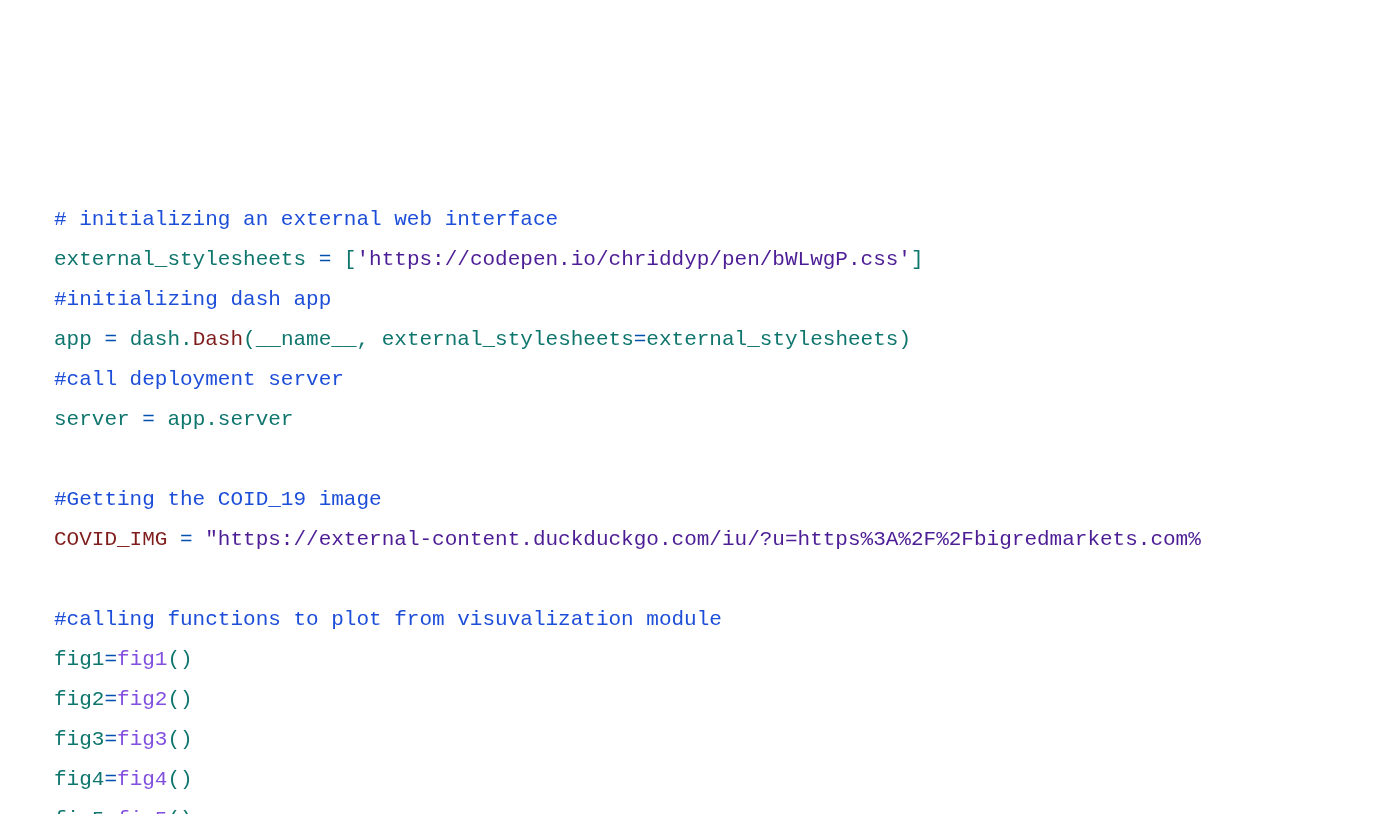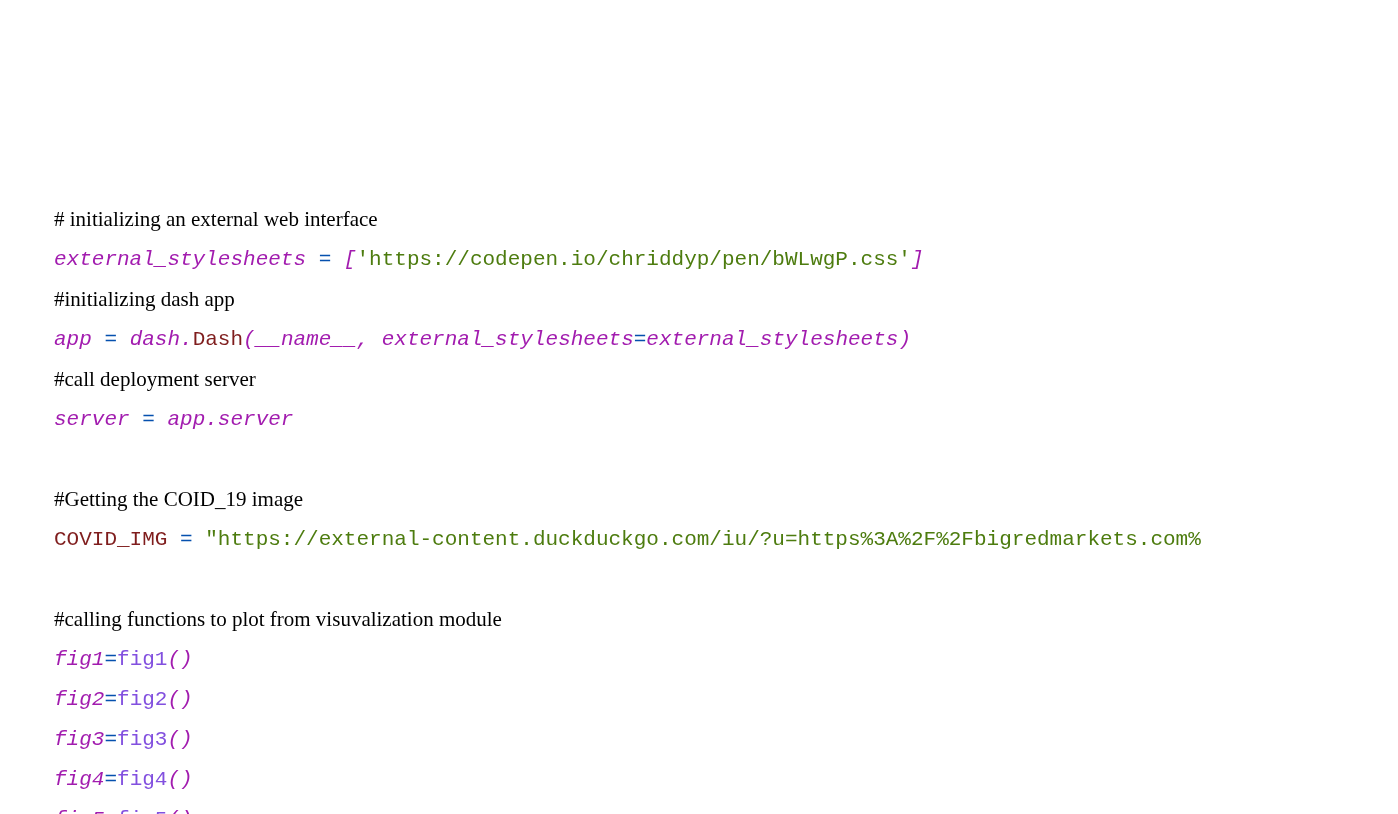--- a/index.html
+++ b/index.html
@@ -9,24 +9,24 @@
     font-size: 21px;
     line-height: 1.9;
     padding: 40px 0 0 54px;
     color: #1f2328;
     white-space: pre;
     overflow: hidden;
   }
   .code-block { display: block; }
   .line { display: block; height: 40px; }
   .t { display: inline; }
-  .c-comment { color: #000000; font-family: Liberation Serif, serif; }
-  .c-default { color: #a21caf; font-style: italic; }
+  .c-comment { color: #1d4ed8; }
+  .c-default { color: #0f766e; }
   .c-op { color: #0550ae; }
-  .c-string { color: #4d7c0f; }
+  .c-string { color: #4c1d95; }
   .c-call { color: #8250df; }
   .c-attr { color: #7f1d1d; }
 </style>
 </head>
 <body>
 
 
 
 <div class="code-block" id="code-block"><span class="line"><span class="t c-comment"># initializing an external web interface</span></span><span class="line"><span class="t c-default">external_stylesheets </span><span class="t c-op">=</span><span class="t c-default"> [</span><span class="t c-string">'https://codepen.io/chriddyp/pen/bWLwgP.css'</span><span class="t c-default">]</span></span><span class="line"><span class="t c-comment">#initializing dash app</span></span><span class="line"><span class="t c-default">app </span><span class="t c-op">=</span><span class="t c-default"> dash.</span><span class="t c-attr">Dash</span><span class="t c-default">(__name__, </span><span class="t c-default">external_stylesheets</span><span class="t c-op">=</span><span class="t c-default">external_stylesheets)</span></span><span class="line"><span class="t c-comment">#call deployment server</span></span><span class="line"><span class="t c-default">server </span><span class="t c-op">=</span><span class="t c-default"> app.server</span></span><span class="line"><span class="t c-default"> </span></span><span class="line"><span class="t c-comment">#Getting the COID_19 image</span></span><span class="line"><span class="t c-attr">COVID_IMG</span><span class="t c-default"> </span><span class="t c-op">=</span><span class="t c-default"> </span><span class="t c-string">"https://external-content.duckduckgo.com/iu/?u=https%3A%2F%2Fbigredmarkets.com%</span></span><span class="line"><span class="t c-default"> </span></span><span class="line"><span class="t c-comment">#calling functions to plot from visuvalization module</span></span><span class="line"><span class="t c-default">fig1</span><span class="t c-op">=</span><span class="t c-call">fig1</span><span class="t c-default">()</span></span><span class="line"><span class="t c-default">fig2</span><span class="t c-op">=</span><span class="t c-call">fig2</span><span class="t c-default">()</span></span><span class="line"><span class="t c-default">fig3</span><span class="t c-op">=</span><span class="t c-call">fig3</span><span class="t c-default">()</span></span><span class="line"><span class="t c-default">fig4</span><span class="t c-op">=</span><span class="t c-call">fig4</span><span class="t c-default">()</span></span><span class="line"><span class="t c-default">fig5</span><span class="t c-op">=</span><span class="t c-call">fig5</span><span class="t c-default">()</span></span></div>
 

